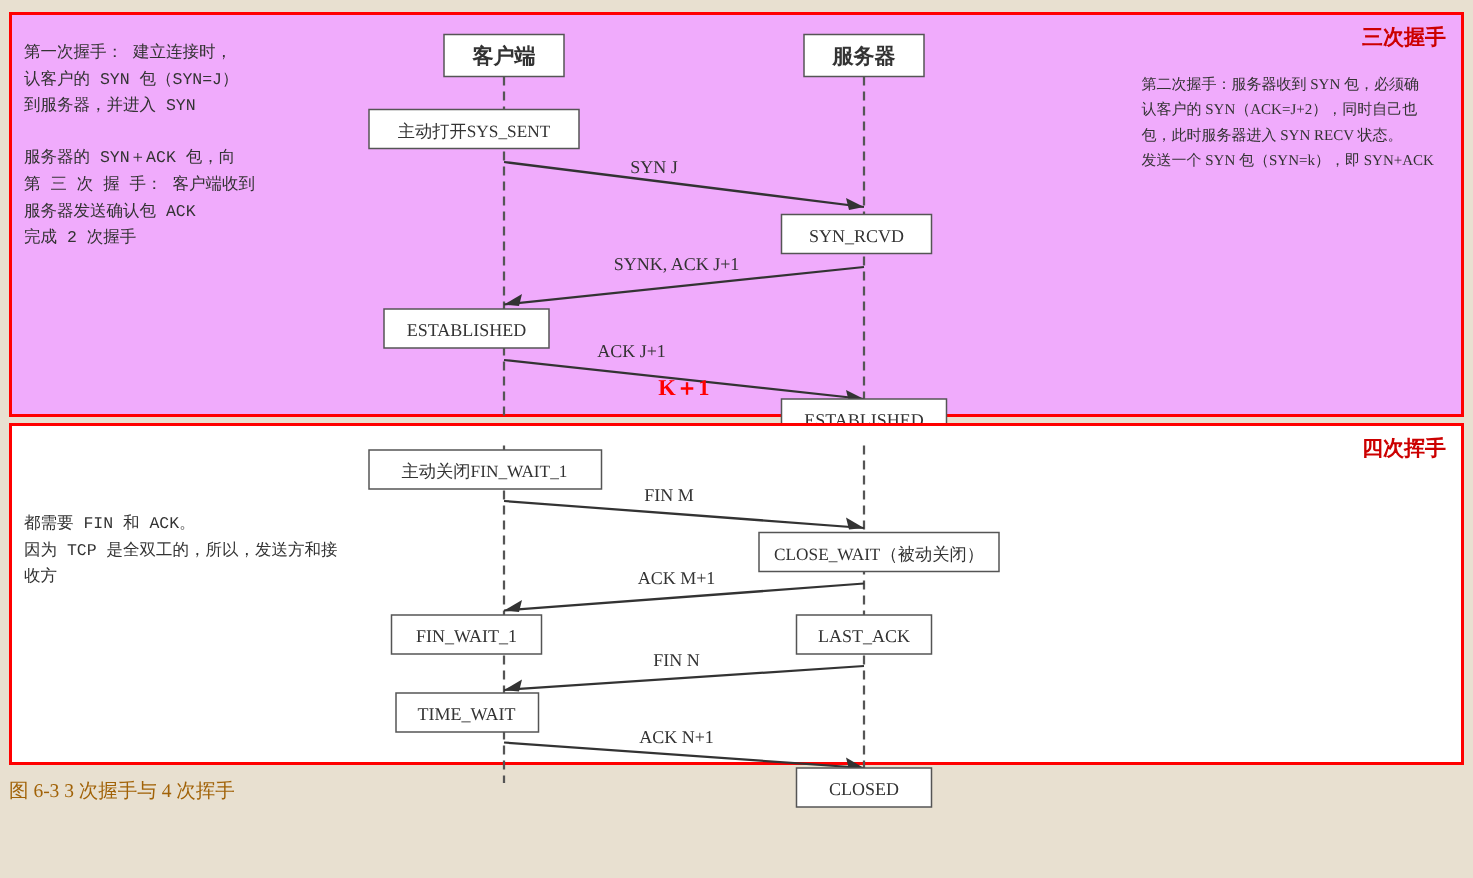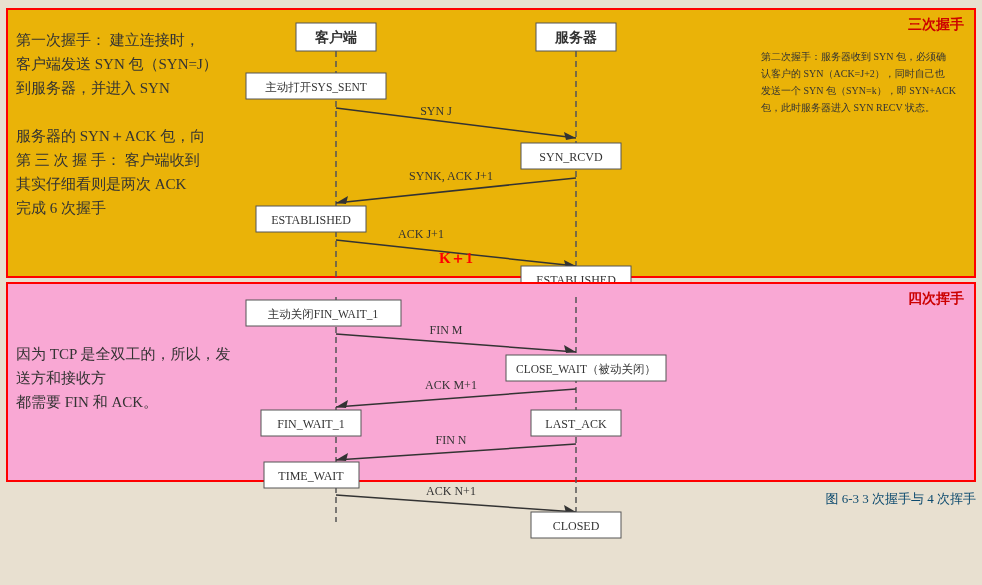--- a/index.html
+++ b/index.html
@@ -17,53 +17,54 @@
       width: 970px;
       margin: 8px auto;
       display: flex;
       flex-direction: column;
       gap: 4px;
     }
 
     
     .top-panel {
       border: 2px solid red;
-      background: #eab308;
+      background: #f0abfc;
       position: relative;
       padding: 8px;
       display: flex;
       height: 270px;
     }
 
     
     .bottom-panel {
       border: 2px solid red;
-      background: #f9a8d4;
+      background: #ffffff;
       position: relative;
       padding: 8px;
       display: flex;
-      height: 200px;
+      height: 228px;
     }
 
     .panel-label {
       position: absolute;
       top: 6px;
       right: 10px;
       font-size: 14px;
       font-weight: bold;
       color: #c00;
     }
 
     .left-text {
       width: 220px;
-      font-size: 15px;
+      font-size: 11px;
       line-height: 1.6;
       color: #333;
       padding-right: 5px;
       padding-top: 10px;
+      font-family: Liberation Mono, monospace;
     }
 
     .diagram-area {
       flex: 1;
       position: relative;
     }
 
     .right-text {
       width: 210px;
       font-size: 10px;
@@ -77,43 +78,43 @@
     .diagram-svg {
       position: absolute;
       top: 0;
       left: 0;
       width: 100%;
       height: 100%;
       overflow: visible;
     }
 
     .caption {
-      text-align: right;
+      text-align: left;
       font-size: 13px;
-      color: #0c4a6e;
+      color: #a16207;
       padding: 4px 0 2px 0;
     }
   </style>
 </head>
 <body>
 
 <div class="main-container">
 
   <div class="top-panel">
     <div class="panel-label">三次握手</div>
 
     <div class="left-text">
       <p>第一次握手：  建立连接时，</p>
-      <p>客户端发送 SYN 包（SYN=J）</p>
+      <p>认客户的 SYN 包（SYN=J）</p>
       <p>到服务器，并进入 SYN</p>
       <br>
       <p>服务器的 SYN＋ACK 包，向</p>
       <p>第 三 次 握 手：  客户端收到</p>
-      <p>其实仔细看则是两次 ACK</p>
-      <p>完成 6 次握手</p>
+      <p>服务器发送确认包 ACK</p>
+      <p>完成 2 次握手</p>
     </div>
 
     <div class="diagram-area" style="position:relative;">
       <svg class="diagram-svg">
 
         <rect x="60" y="5" width="80" height="28" fill="white" stroke="#555" stroke-width="1"></rect>
         <text x="100" y="24" text-anchor="middle" font-size="14" font-weight="bold" fill="#333">客户端</text>
 
         <rect x="300" y="5" width="80" height="28" fill="white" stroke="#555" stroke-width="1"></rect>
         <text x="340" y="24" text-anchor="middle" font-size="14" font-weight="bold" fill="#333">服务器</text>
@@ -144,31 +145,31 @@
         <text x="220" y="245" text-anchor="middle" font-size="15" fill="red" font-weight="bold">K＋1</text>
 
         <rect x="285" y="248" width="110" height="26" fill="white" stroke="#555" stroke-width="1"></rect>
         <text x="340" y="266" text-anchor="middle" font-size="12" fill="#333">ESTABLISHED</text>
       </svg>
     </div>
 
     <div class="right-text">
       <p>第二次握手：服务器收到 SYN 包，必须确</p>
       <p>认客户的 SYN（ACK=J+2），同时自己也</p>
+      <p>包，此时服务器进入 SYN RECV 状态。</p>
       <p>发送一个 SYN 包（SYN=k），即 SYN+ACK</p>
-      <p>包，此时服务器进入 SYN RECV 状态。</p>
     </div>
   </div>
 
   <div class="bottom-panel">
     <div class="panel-label">四次挥手</div>
 
     <div class="left-text" style="padding-top:50px;">
+      <p>都需要 FIN 和 ACK。</p>
       <p>因为 TCP 是全双工的，所以，发送方和接收方</p>
-      <p>都需要 FIN 和 ACK。</p>
     </div>
 
     <div class="diagram-area" style="position:relative;">
       <svg class="diagram-svg">
 
         <line x1="100" y1="5" x2="100" y2="230" stroke="#555" stroke-width="1.5" stroke-dasharray="6,4"></line>
         <line x1="340" y1="5" x2="340" y2="230" stroke="#555" stroke-width="1.5" stroke-dasharray="6,4"></line>
 
         <rect x="10" y="8" width="155" height="26" fill="white" stroke="#555" stroke-width="1"></rect>
         <text x="87" y="26" text-anchor="middle" font-size="11.5" fill="#333">主动关闭FIN_WAIT_1</text>

